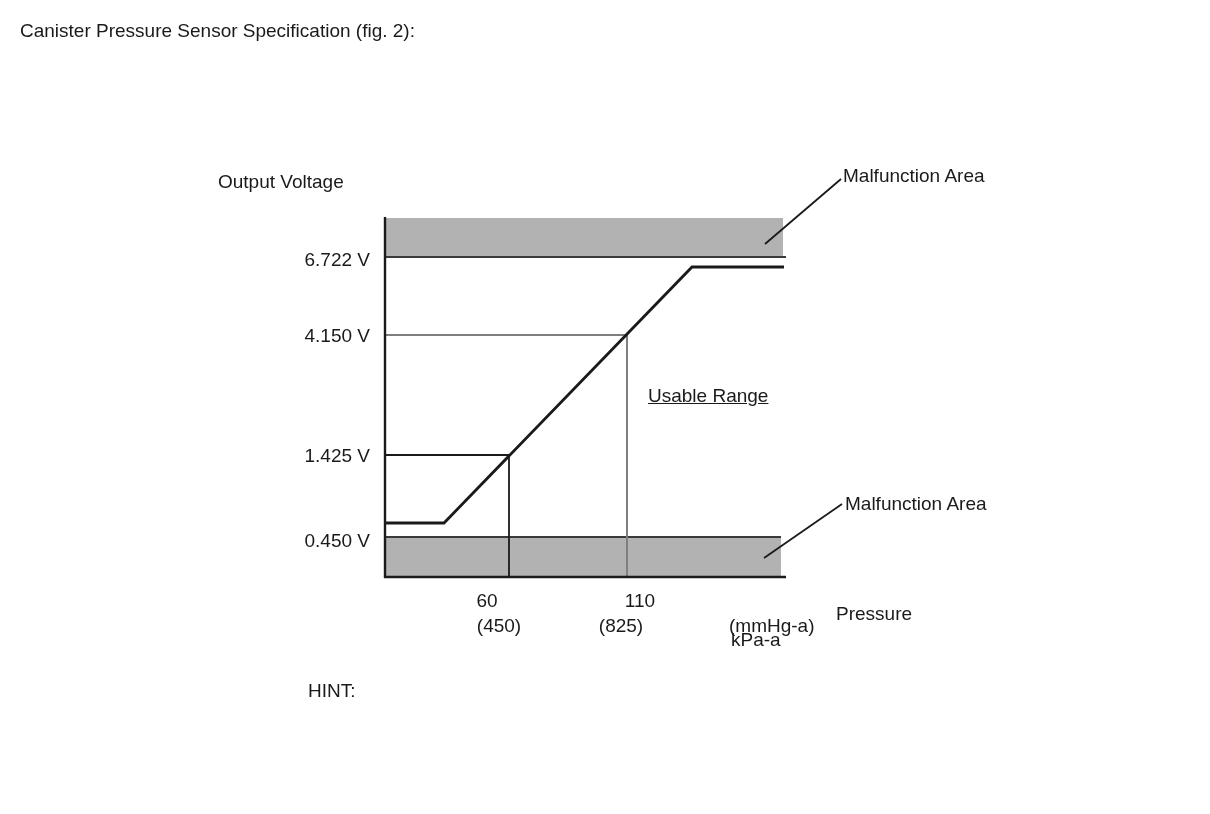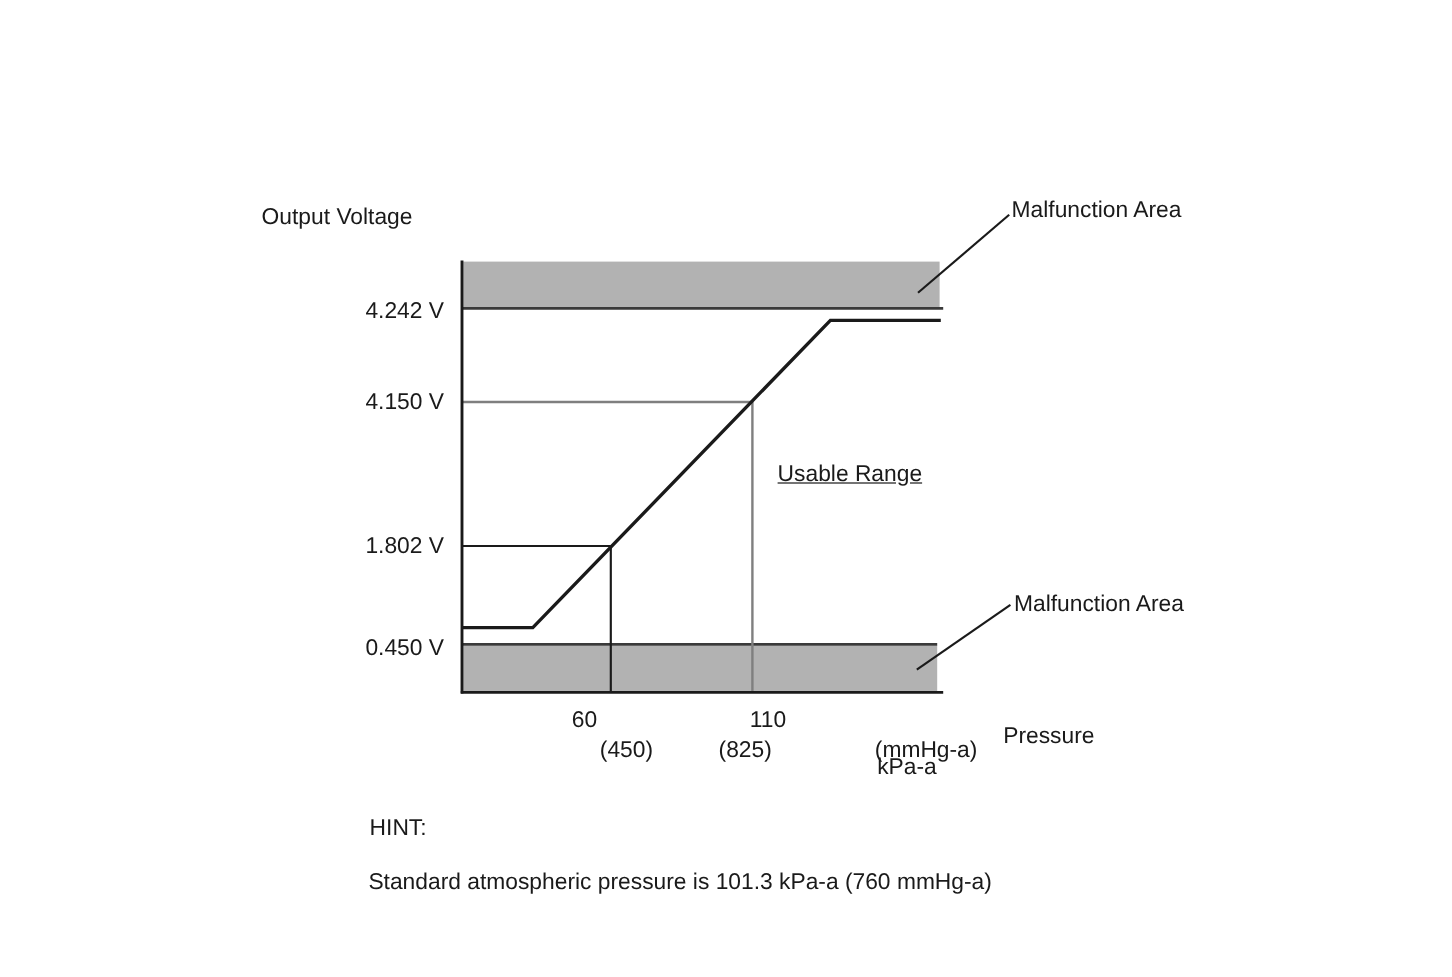--- a/index.html
+++ b/index.html
@@ -36,20 +36,21 @@
     top: 0;
     width: 1210px;
     height: 814px;
   }
 </style>
 </head>
 <body>
 
 <div class="canvas">
 
+  <div class="lbl" style="left:20px; top:20px;">Canister Pressure Sensor Specification (fig. 2):</div>
 
   <svg class="chart-svg" viewBox="0 0 1210 814">
 
     <rect x="386" y="218" width="397" height="38" fill="#b2b2b2"></rect>
     <rect x="386" y="538" width="395" height="38" fill="#b2b2b2"></rect>
 
     <line x1="385" y1="257" x2="786" y2="257" stroke-width="2.2" stroke="#3a3a3a"></line>
 
     <line x1="385" y1="537" x2="781" y2="537" stroke-width="2.2" stroke="#3a3a3a"></line>
 
@@ -64,32 +65,31 @@
     <line x1="385" y1="217" x2="385" y2="578" stroke-width="2.4" stroke="#1a1a1a"></line>
     <line x1="384" y1="577" x2="786" y2="577" stroke-width="2.4" stroke="#1a1a1a"></line>
 
     <line x1="765" y1="244" x2="841" y2="179" stroke-width="1.8" stroke="#1a1a1a"></line>
     <line x1="764" y1="558" x2="842" y2="504" stroke-width="1.8" stroke="#1a1a1a"></line>
   </svg>
 
   <div class="lbl" style="left:218px; top:171px;">Output Voltage</div>
   <div class="lbl" style="left:836px; top:571px;margin-top:32px;">Pressure</div>
 
-  <div class="lbl right" style="left:240px; top:249px; width:130px;">4.242 V</div>
+  <div class="lbl right" style="left:240px; top:249px; width:130px;">6.722 V</div>
   <div class="lbl right" style="left:240px; top:325px; width:130px;">4.150 V</div>
-  <div class="lbl right" style="left:240px; top:445px; width:130px;">1.802 V</div>
+  <div class="lbl right" style="left:240px; top:445px; width:130px;">1.425 V</div>
   <div class="lbl right" style="left:240px; top:530px; width:130px;">0.450 V</div>
 
   <div class="lbl center" style="left:487px; top:590px;">60</div>
-  <div class="lbl center" style="left:499px; top:615px;margin-left:23px;">(450)</div>
+  <div class="lbl center" style="left:499px; top:615px;">(450)</div>
   <div class="lbl center" style="left:640px; top:590px;">110</div>
   <div class="lbl center" style="left:621px; top:615px;">(825)</div>
   <div class="lbl" style="left:731px; top:590px;margin-top:39px;">kPa-a</div>
   <div class="lbl" style="left:729px; top:615px;">(mmHg-a)</div>
 
   <div class="lbl" style="left:843px; top:165px;">Malfunction Area</div>
   <div class="lbl" style="left:648px; top:385px;text-decoration:underline;">Usable Range</div>
   <div class="lbl" style="left:845px; top:493px;">Malfunction Area</div>
 
   <div class="lbl" style="left:308px; top:680px;">HINT:</div>
-  <div class="lbl" style="left:307px; top:725px;">Standard atmospheric pressure is 101.3 kPa-a (760 mmHg-a)</div>
 
 </div>
 
 </body></html>

